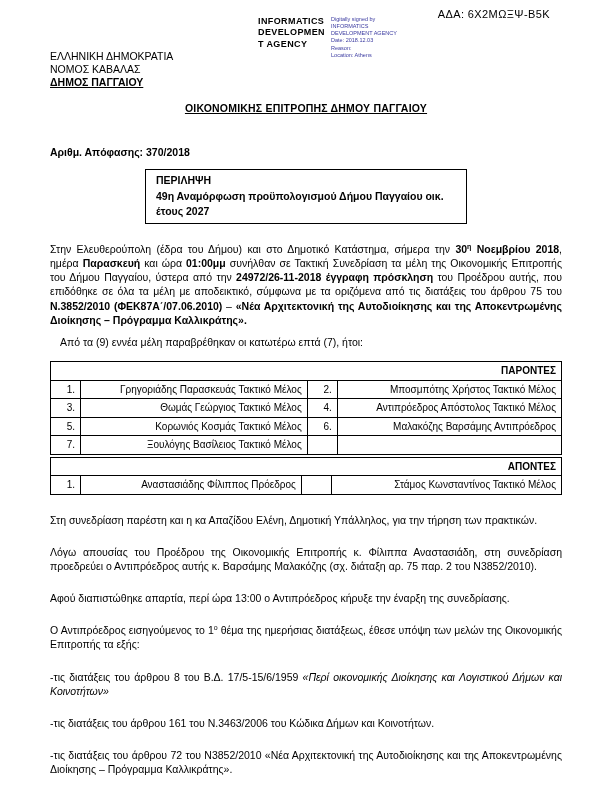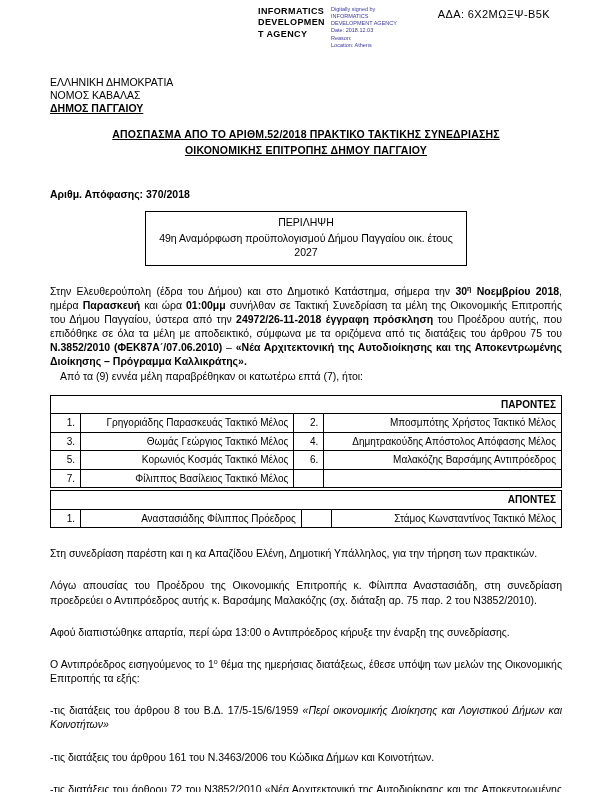--- a/index.html
+++ b/index.html
@@ -12,40 +12,40 @@
     line-height: 1.35;
     color: #000;
     overflow: hidden;
     margin: 0 auto;
   }
   .ada-code {
     position: absolute; top: 7px; right: 62px;
     font-size: 11px; letter-spacing: .4px;
   }
   .stamp {
-    position: absolute; top: 6px; left: 258px;
+    position: absolute; top: 16px; left: 258px;
     display: flex; gap: 6px; align-items: flex-start; justify-content: space-between;
   }
   .stamp-agency { font-weight: bold; font-size: 9px; line-height: 1.25; letter-spacing: .4px; }
   .stamp-sig { font-size: 5.5px; line-height: 1.3; color: #3a3aa0; width: 88px; }
   .content { position: absolute; left: 50px; right: 50px; top: 0; }
-  .gov-header { margin-top: 76px; }
+  .gov-header { margin-top: 50px; }
   .gov-header div { line-height: 1.25; }
   .gov-header .underl { font-weight: bold; text-decoration: underline; }
   .doc-title { margin-top: 12px; text-align: center; font-weight: bold; }
   .doc-title div { text-decoration: underline; line-height: 1.5; letter-spacing: .2px; }
   .decision-number { margin-top: 28px; font-weight: bold; }
   .summary-box {
     width: 300px; margin: 10px auto 16px;
     border: 1px solid #000; padding: 3px 10px 5px;
-    text-align: center; font-weight: normal;
+    font-weight: bold;
   }
   .summary-box .summary-title { margin-bottom: 2px; }
   .para { margin-top: 13px; text-align: justify; }
-  .para.tight { margin-top: 0; }
+  .para.tight { margin-top: 8px; }
   .para.gap-lg { margin-top: 18px; }
   .indent { text-indent: 10px; }
   sup { font-size: 7px; line-height: 0; }
   table.mtable { width: 100%; border-collapse: collapse; margin-top: 12px; }
   table.mtable.gap-lg { margin-top: 2px; }
   table.mtable th, table.mtable td {
     border: 1px solid #000; padding: 2px 5px;
     font-size: 10px; text-align: right; vertical-align: top;
     font-weight: normal;
   }
@@ -77,21 +77,20 @@
 
   <div class="content">
 
     <div class="gov-header">
       <div>ΕΛΛΗΝΙΚΗ ΔΗΜΟΚΡΑΤΙΑ</div>
       <div>ΝΟΜΟΣ ΚΑΒΑΛΑΣ</div>
       <div class="underl">ΔΗΜΟΣ ΠΑΓΓΑΙΟΥ</div>
     </div>
 
     <div class="doc-title">
-      <div>ΑΠΟΣΠΑΣΜΑ ΑΠΟ ΤΟ ΑΡΙΘΜ.52/2018  ΠΡΑΚΤΙΚΟ ΤΑΚΤΙΚΗΣ ΣΥΝΕΔΡΙΑΣΗΣ</div>
       <div>ΟΙΚΟΝΟΜΙΚΗΣ ΕΠΙΤΡΟΠΗΣ ΔΗΜΟΥ ΠΑΓΓΑΙΟΥ</div>
     </div>
 
     <div class="decision-number">Αριθμ. Απόφασης: 370/2018</div>
 
     <div class="summary-box">
       <div class="summary-title">ΠΕΡΙΛΗΨΗ</div>
       <div>49η  Αναμόρφωση  προϋπολογισμού  Δήμου Παγγαίου οικ. έτους 2027</div>
     </div>
 
@@ -112,31 +111,31 @@
       <tr>
         <td>1.</td>
         <td>Γρηγοριάδης Παρασκευάς Τακτικό Μέλος</td>
         <td>2.</td>
         <td>Μποσμπότης Χρήστος Τακτικό Μέλος</td>
       </tr>
       <tr>
         <td>3.</td>
         <td>Θωμάς Γεώργιος Τακτικό Μέλος</td>
         <td>4.</td>
-        <td>Δημητρακούδης Απόστολος Απόφασης Μέλος</td>
+        <td>Αντιπρόεδρος Απόστολος Τακτικό Μέλος</td>
       </tr>
       <tr>
         <td>5.</td>
         <td>Κορωνιός Κοσμάς Τακτικό Μέλος</td>
         <td>6.</td>
         <td>Μαλακόζης Βαρσάμης Αντιπρόεδρος</td>
       </tr>
       <tr>
         <td>7.</td>
-        <td>Φίλιππος Βασίλειος Τακτικό Μέλος</td>
+        <td>Ξουλόγης Βασίλειος Τακτικό Μέλος</td>
         <td></td>
         <td></td>
       </tr>
     </tbody>
       </table>
 
     <table class="mtable gap-lg">
       <colgroup>
           <col class="numcol">
           <col>

